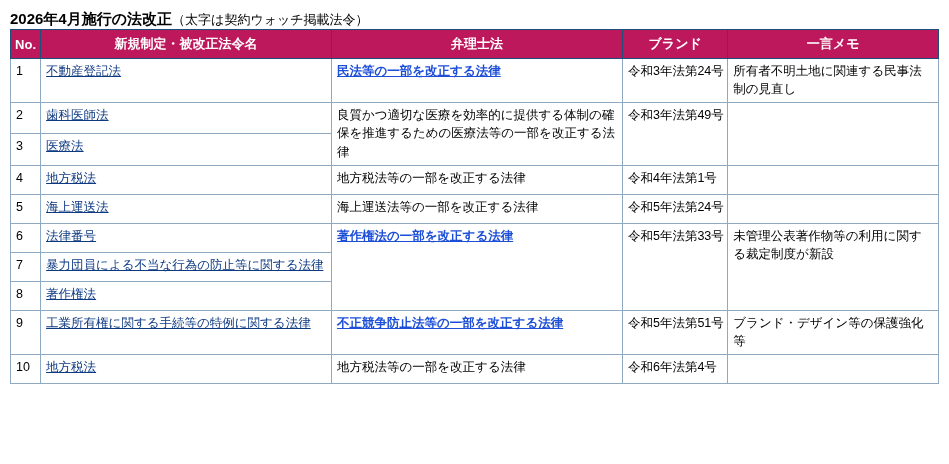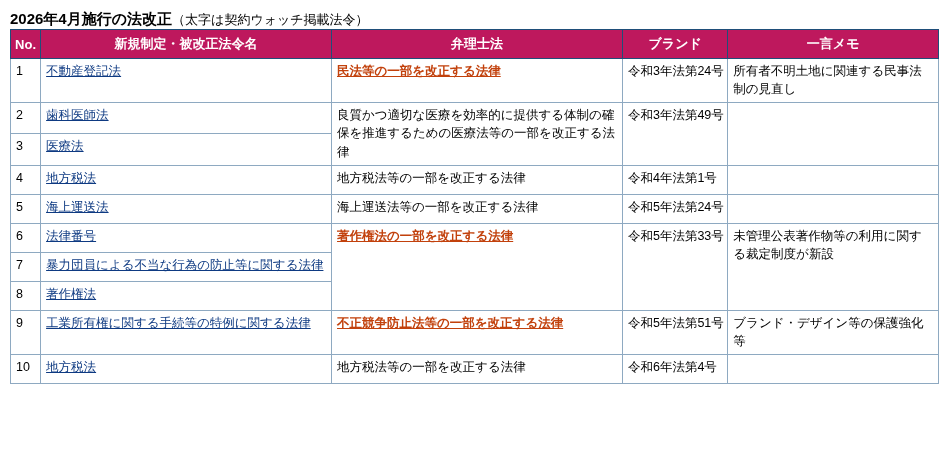--- a/index.html
+++ b/index.html
@@ -79,21 +79,21 @@
   .col-number { width: 105px; }
   .col-memo { width: 210px; }
 
   td.no-cell { text-align: left; padding-left: 4px; }
 
   .lawlink {
     color: #0e3a82;
     text-decoration: underline;
   }
   .amend-bold {
-    color: #c2410c;
+    color: #1d4ed8;
     text-decoration: underline;
     font-weight: bold;
   }
   .plain {
     color: #000000;
   }
   .nowrap-cell { white-space: nowrap; }
 </style>
 </head>
 <body>

